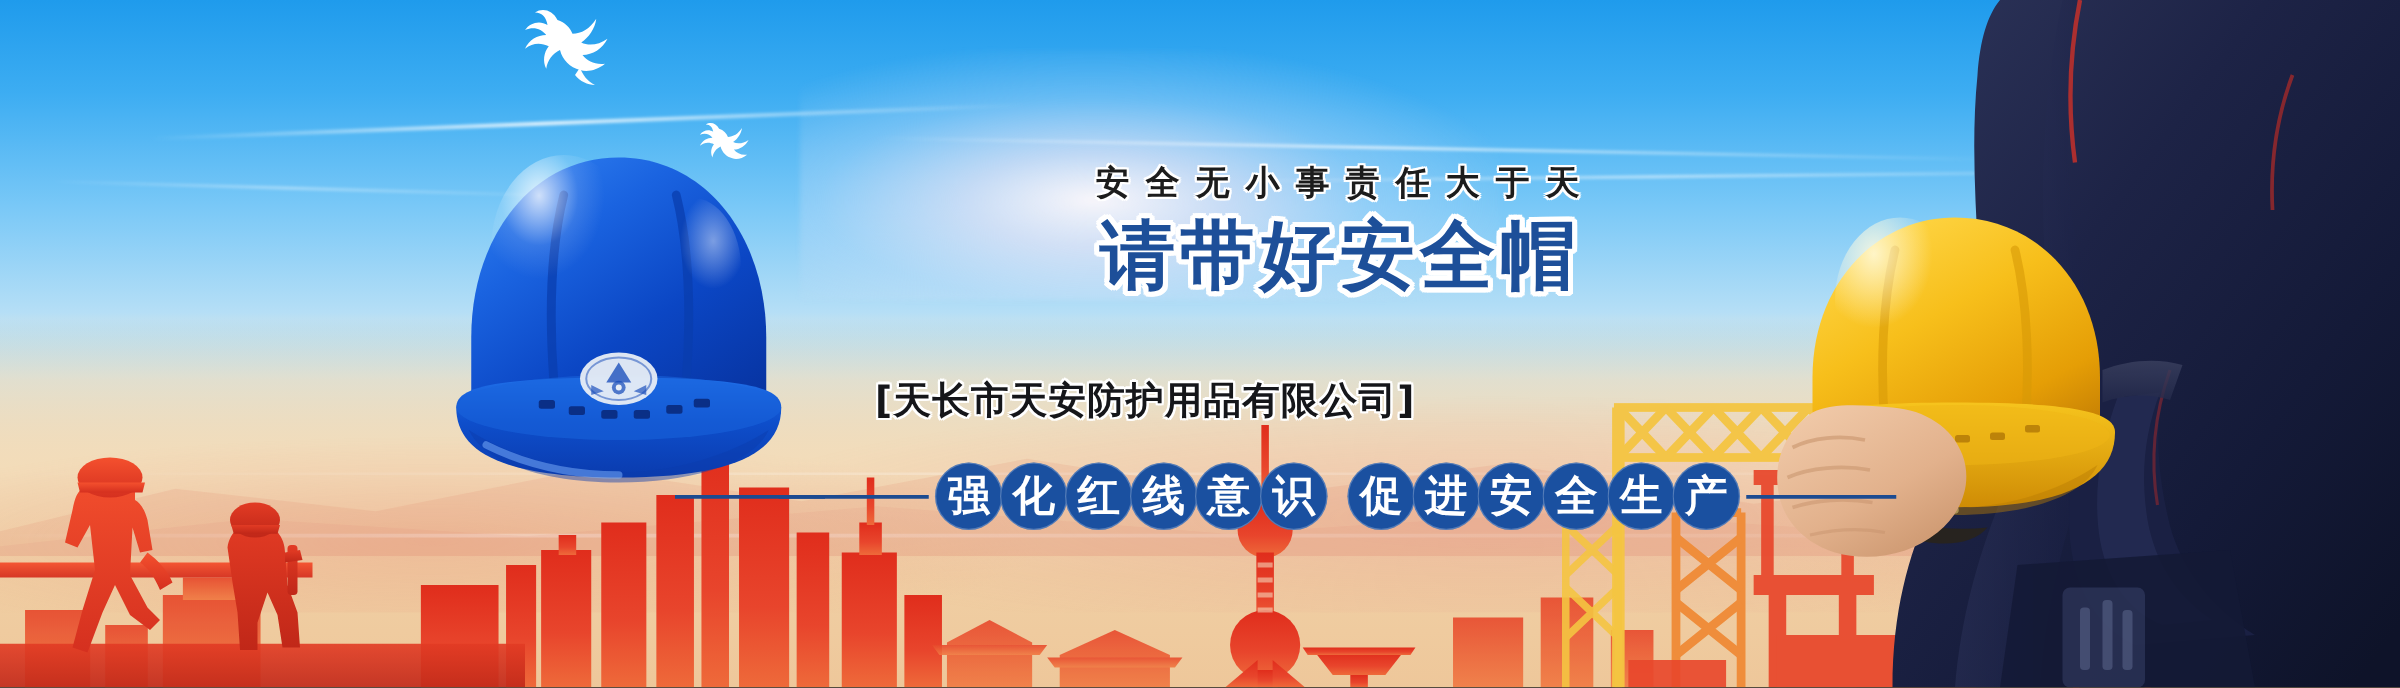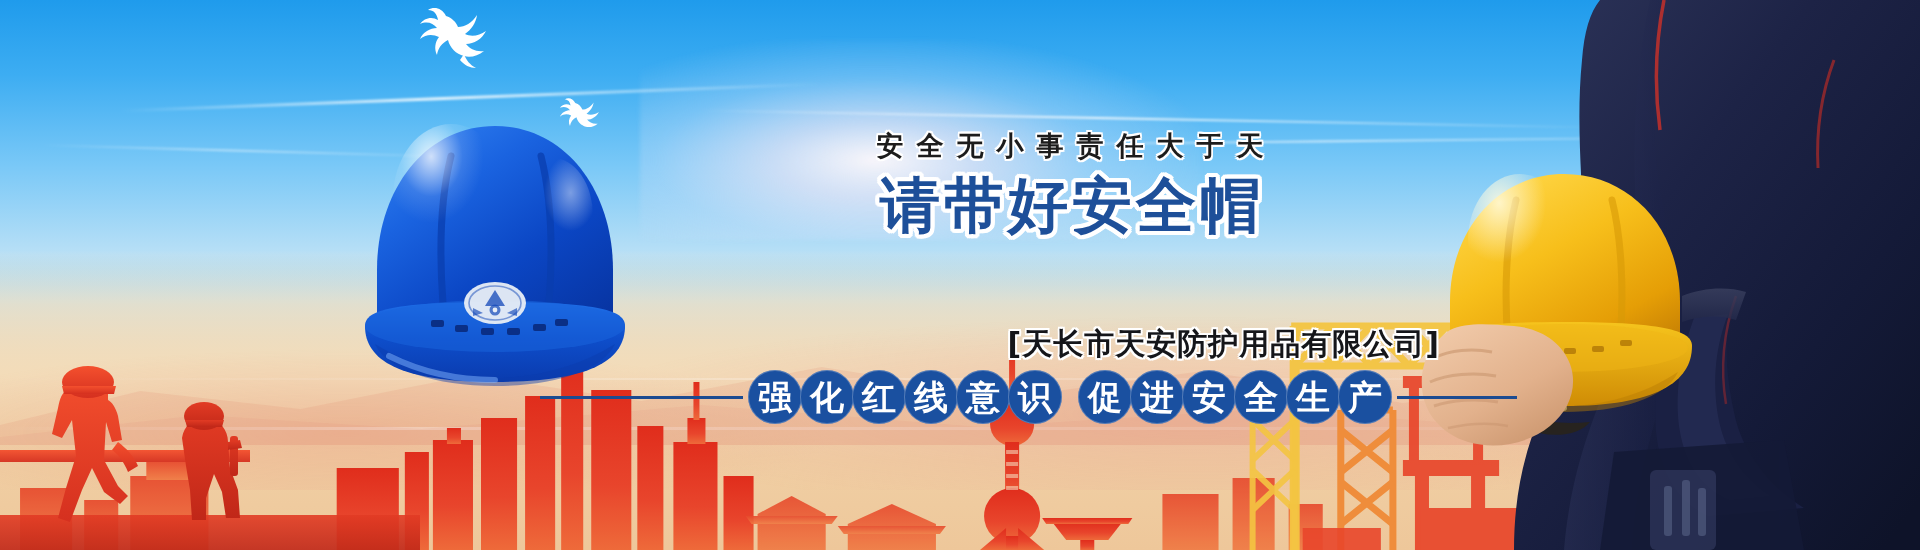--- a/index.html
+++ b/index.html
@@ -73,28 +73,27 @@
       -3px  3px 0 #ffffff, 3px  3px 0 #ffffff,
        0 -4px 0 #ffffff, 0 4px 0 #ffffff,
       -4px 0 0 #ffffff, 4px 0 0 #ffffff,
       -2px -4px 0 #ffffff, 2px -4px 0 #ffffff,
       -4px -2px 0 #ffffff, 4px -2px 0 #ffffff,
       -2px  4px 0 #ffffff, 2px  4px 0 #ffffff,
       -4px  2px 0 #ffffff, 4px  2px 0 #ffffff;
   }
 
   .company{
-    position:absolute;left:0;top:300px;width:100%;text-align:right;
+    position:absolute;left:0;top:300px;width:100%;text-align:left;
     font-size:30px;font-weight:700;color:#15161a;letter-spacing:1px;white-space:nowrap;
     text-shadow:
       -1.6px -1.6px 0 #ffffff, 1.6px -1.6px 0 #ffffff,
       -1.6px  1.6px 0 #ffffff, 1.6px  1.6px 0 #ffffff,
        0 -1.8px 0 #ffffff, 0 1.8px 0 #ffffff,
       -1.8px 0 0 #ffffff, 1.8px 0 0 #ffffff;
-    margin-top: 24px;
   }
 
   
   .slogan-row{
     position:absolute;left:-165px;top:362px;width:1070px;height:70px;
     display:flex;align-items:center;justify-content:center;gap:0px;
   }
   .rule{height:3px;background:#1c4b91;flex:0 0 auto;}
   .rule.left{width:120px;margin-right:6px;}
   .rule.right{width:120px;margin-left:6px;}

